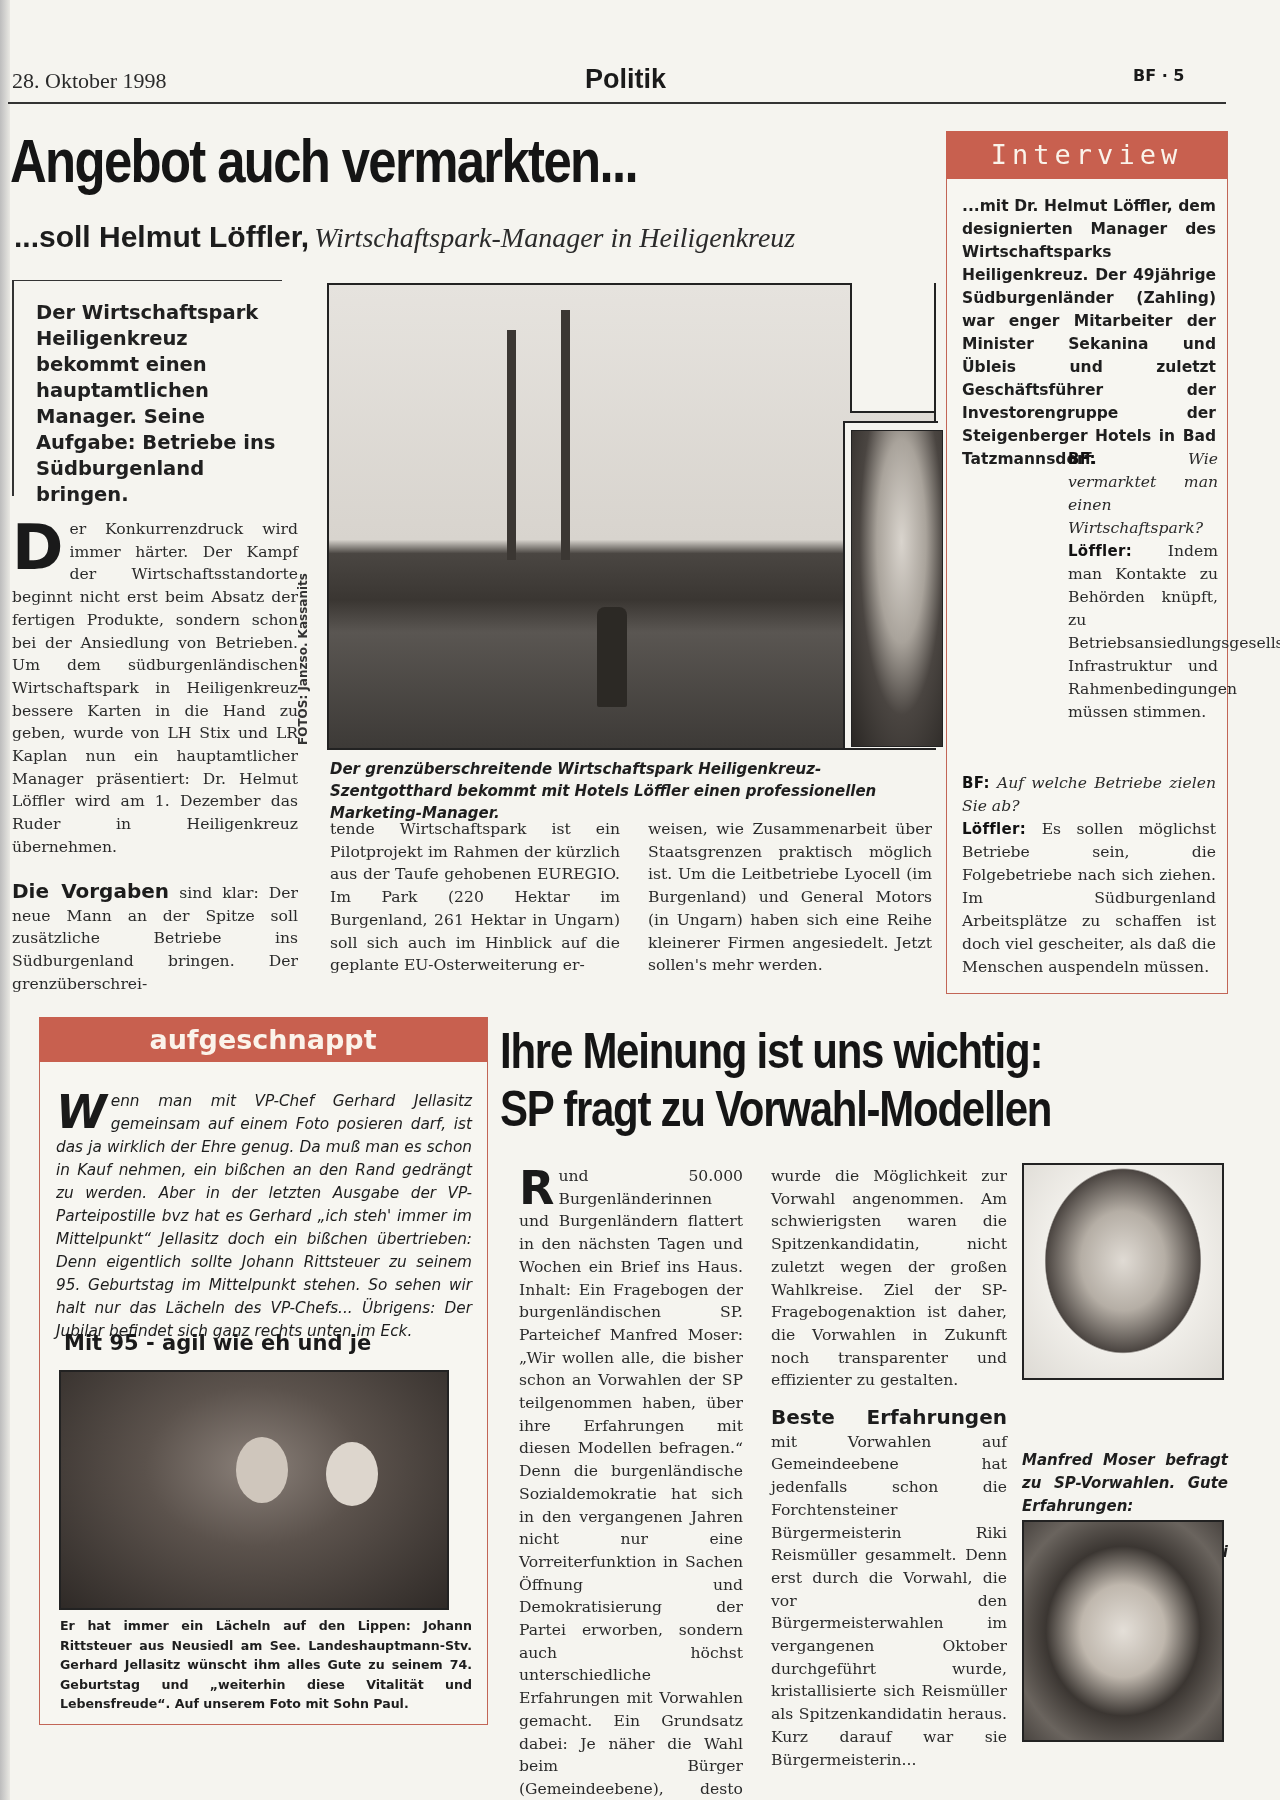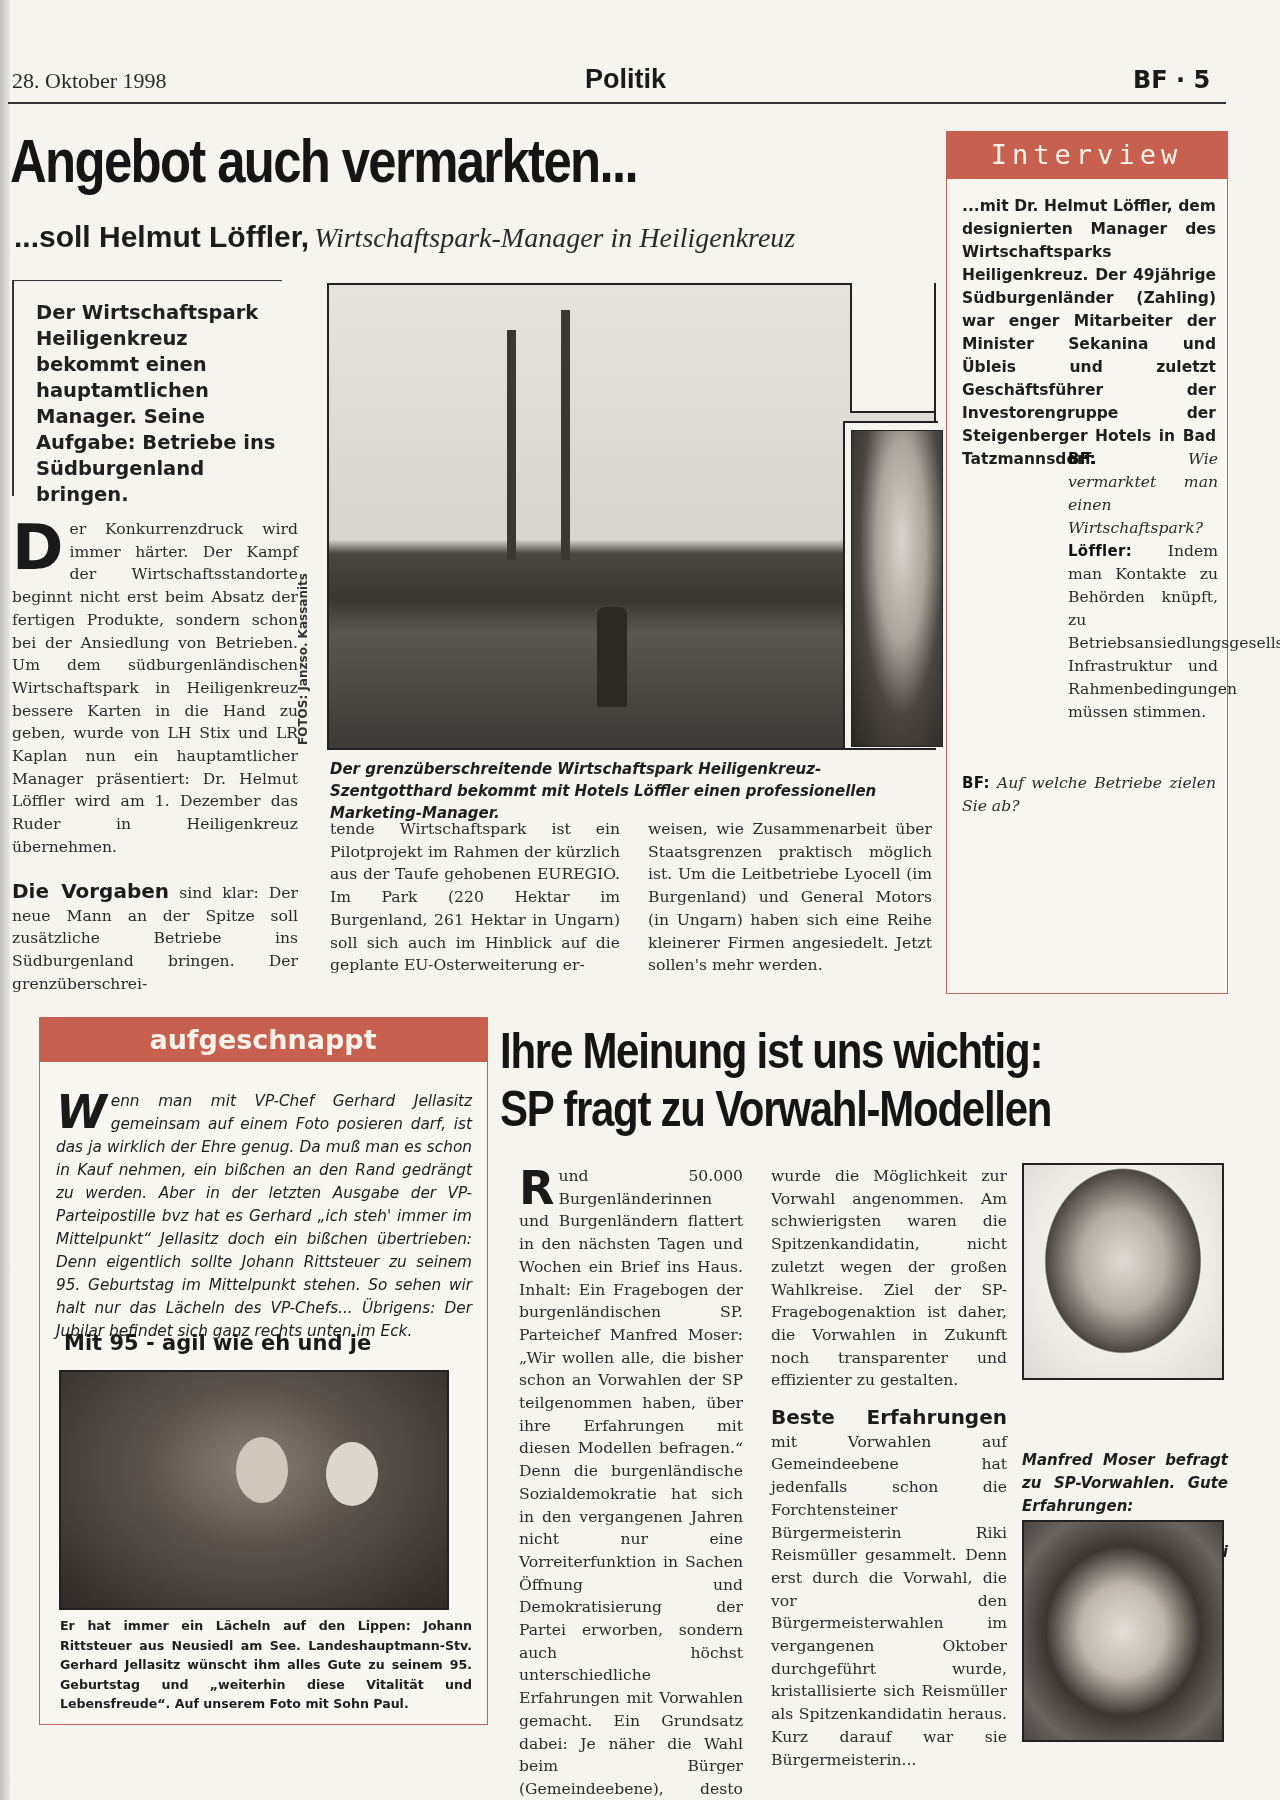--- a/index.html
+++ b/index.html
@@ -8,21 +8,21 @@
     background: #f5f4ef;
     font-family: "DejaVu Serif", serif;
     color: #222;
   }
   .abs { position: absolute; }
   .left-edge { left: 0; top: 0; width: 10px; height: 1800px; background: linear-gradient(to right, #bdbdbd, #e9e8e3); }
 
   
   .hdr-date { left: 12px; top: 68px; font-family: "Liberation Serif", serif; font-size: 22px; color: #2a2a2a; }
   .hdr-section { left: 585px; top: 64px; font-family: "Liberation Sans", sans-serif; font-weight: bold; font-size: 27px; color: #1a1a1a; }
-  .hdr-page { left: 1133px; top: 66px; font-family: "DejaVu Sans", sans-serif; font-weight: bold; font-size: 24px; color: #1a1a1a; }
+  .hdr-page { left: 1133px; top: 66px; font-family: "DejaVu Sans", sans-serif; font-weight: bold; font-size: 16px; color: #1a1a1a; }
   .hdr-rule { left: 8px; top: 102px; width: 1218px; height: 2px; background: #333; }
 
   
   .headline { left: 10px; top: 125px; font-family: "Liberation Sans", sans-serif; font-weight: bold; font-size: 62px; letter-spacing: -2px; color: #151515; transform: scaleX(0.82); transform-origin: left top; white-space: nowrap; }
   .subhead { left: 14px; top: 220px; white-space: nowrap; }
   .subhead-bold { font-family: "Liberation Sans", sans-serif; font-weight: bold; font-size: 30px; color: #1c1c1c; }
   .subhead-ital { font-family: "Liberation Serif", serif; font-style: italic; font-size: 28px; color: #2a2a2a; }
 
   
   .teaser-box { left: 12px; top: 280px; width: 268px; height: 215px; border-left: 2px solid #333; border-top: 1px solid #333; }
@@ -129,34 +129,38 @@
 </div>
 <div class="abs iv-text iv-a1">
   <span class="iv-label">Löffler:</span>
   <span>Indem man Kontakte zu Behörden knüpft, zu Betriebsansiedlungsgesellschaften. Infrastruktur und Rahmenbedingungen müssen stimmen.</span>
 </div>
 <div class="abs iv-text iv-rest">
   <div>
     <span class="iv-label">BF:</span>
     <span class="iv-q">Auf welche Betriebe zielen Sie ab?</span>
   </div>
+  <div>
+    <span class="iv-label">Löffler:</span>
+    <span>Es sollen möglichst Betriebe sein, die Folgebetriebe nach sich ziehen. Im Südburgenland Arbeitsplätze zu schaffen ist doch viel gescheiter, als daß die Menschen auspendeln müssen.</span>
+  </div>
 </div>
 
 <div class="abs auf-box"></div>
 <div class="abs auf-title">aufgeschnappt</div>
 <div class="abs auf-text">
   <span class="auf-dropcap">W</span>
   <span>enn man mit VP-Chef Gerhard Jellasitz gemeinsam auf einem Foto posieren darf, ist das ja wirklich der Ehre genug. Da muß man es schon in Kauf nehmen, ein bißchen an den Rand gedrängt zu werden. Aber in der letzten Ausgabe der VP-Parteipostille bvz hat es Gerhard „ich steh' immer im Mittelpunkt“ Jellasitz doch ein bißchen übertrieben: Denn eigentlich sollte Johann Rittsteuer zu seinem 95. Geburtstag im Mittelpunkt stehen. So sehen wir halt nur das Lächeln des VP-Chefs... Übrigens: Der Jubilar befindet sich ganz rechts unten im Eck.</span>
 </div>
 <div class="abs auf-sub">Mit 95 - agil wie eh und je</div>
 <div class="abs photo-party">
   <div class="face" style="left:175px;top:65px;width:52px;height:66px;"></div>
   <div class="face" style="left:265px;top:70px;width:52px;height:64px;background:#ddd6cd;"></div>
 </div>
-<div class="abs auf-caption">Er hat immer ein Lächeln auf den Lippen: Johann Rittsteuer aus Neusiedl am See. Landeshauptmann-Stv. Gerhard Jellasitz wünscht ihm alles Gute zu seinem 95. Geburtstag und „weiterhin diese Vitalität und Lebensfreude“. Auf unserem Foto mit Sohn Paul.</div>
+<div class="abs auf-caption">Er hat immer ein Lächeln auf den Lippen: Johann Rittsteuer aus Neusiedl am See. Landeshauptmann-Stv. Gerhard Jellasitz wünscht ihm alles Gute zu seinem 74. Geburtstag und „weiterhin diese Vitalität und Lebensfreude“. Auf unserem Foto mit Sohn Paul.</div>
 
 <div class="abs sp-head">
   <div>Ihre Meinung ist uns wichtig:</div>
   <div>SP fragt zu Vorwahl-Modellen</div>
 </div>
 <div class="abs body-col sp-col1">
   <span class="sp-dropcap">R</span>
   <span>und 50.000 Burgenländerinnen und Burgenländern flattert in den nächsten Tagen und Wochen ein Brief ins Haus. Inhalt: Ein Fragebogen der burgenländischen SP. Parteichef Manfred Moser: „Wir wollen alle, die bisher schon an Vorwahlen der SP teilgenommen haben, über ihre Erfahrungen mit diesen Modellen befragen.“ Denn die burgenländische Sozialdemokratie hat sich in den vergangenen Jahren nicht nur eine Vorreiterfunktion in Sachen Öffnung und Demokratisierung der Partei erworben, sondern auch höchst unterschiedliche Erfahrungen mit Vorwahlen gemacht. Ein Grundsatz dabei: Je näher die Wahl beim Bürger (Gemeindeebene), desto besser</span>
 </div>
 <div class="abs body-col sp-col2">

